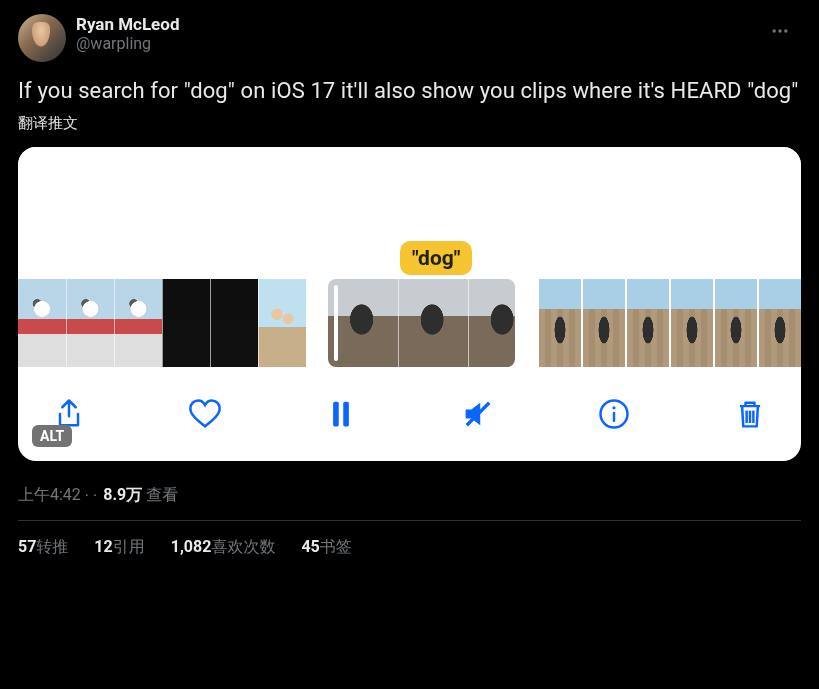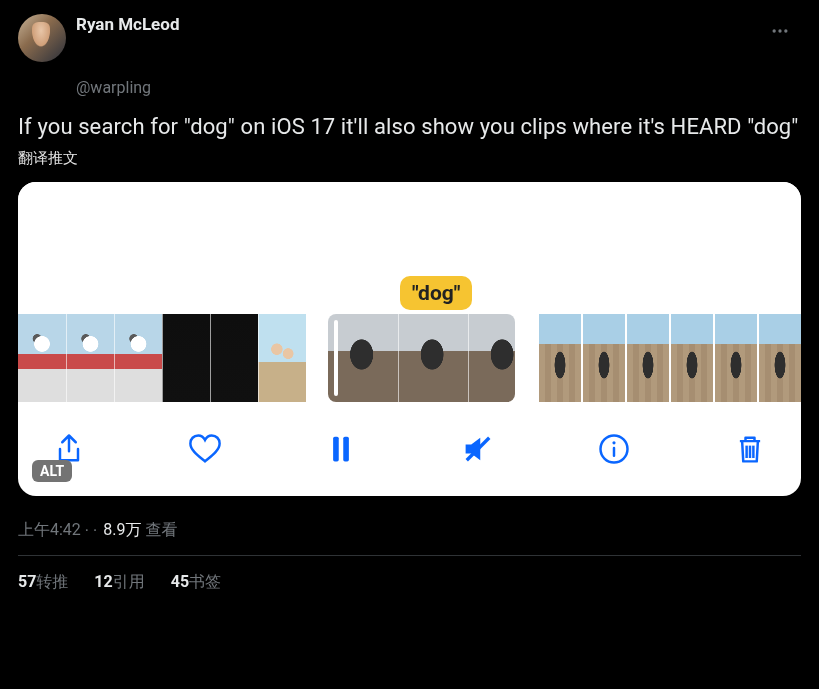--- a/index.html
+++ b/index.html
@@ -18,21 +18,21 @@
     background: linear-gradient(135deg, #c9b59a 0%, #8a6b4d 40%, #2a2f3a 100%);
     flex-shrink: 0; position: relative; overflow: hidden;
   }
   .avatar::after{
     content:""; position:absolute; left:12px; top:8px; width:22px; height:28px;
     background: radial-gradient(ellipse at 50% 30%, #e8c6a8 0%, #d0a07a 55%, transparent 60%);
     border-radius: 40% 40% 50% 50%;
   }
   .name-block { display: flex; flex-direction: column; line-height: 1.2; }
   .display-name { font-weight: 700; font-size: 17px; color: #e7e9ea; }
-  .handle { color: #71767b; font-size: 16px; margin-top: 44px; }
+  .handle { color: #71767b; font-size: 16px; }
   .more {
     position: absolute; right: 4px; top: 0; color: #71767b; cursor: pointer;
     width: 34px; height: 34px; display:flex; align-items:center; justify-content:center;
     border-radius: 50%;
   }
   .more svg { width: 20px; height: 20px; fill: #71767b; }
   .body-text {
     font-size: 22px; line-height: 1.35; margin-top: 14px; color: #e7e9ea;
     letter-spacing: 0.1px;
   }
@@ -107,21 +107,21 @@
   .tb-btn.mute svg { stroke:#0a66ff; fill:#0a66ff; }
   .alt-badge {
     position: absolute; left: 14px; bottom: 14px;
     background: #737373; color: #fff; font-weight: 700; font-size: 14px;
     padding: 3px 8px; border-radius: 6px;
   }
   .meta-row {
     color: #71767b; font-size: 16px; margin-top: 24px;
     display: flex; gap: 4px; align-items: center;
   }
-  .meta-row .views-num { color: #e7e9ea; font-weight: 400; margin-left: 2px; }
+  .meta-row .views-num { color: #e7e9ea; font-weight: 700; margin-left: 2px; }
   .divider { border-top: 1px solid #2f3336; margin-top: 14px; }
   .stats-row {
     display: flex; gap: 26px; color: #71767b; font-size: 16px;
     padding-top: 16px;
   }
   .stat { display: flex; gap: 0; cursor: pointer; }
   .stat .num { color: #e7e9ea; font-weight: 700; }
 </style>
 </head>
 <body>
@@ -235,18 +235,22 @@
   <div class="stats-row">
     <div class="stat">
       <span class="num">57</span>
       <span>转推</span>
     </div>
     <div class="stat">
       <span class="num">12</span>
       <span>引用</span>
     </div>
     <div class="stat">
+      <span class="num">1,082</span>
+      <span>喜欢次数</span>
+    </div>
+    <div class="stat">
       <span class="num">45</span>
       <span>书签</span>
     </div>
   </div>
 
 </div>
 
 </body></html>

